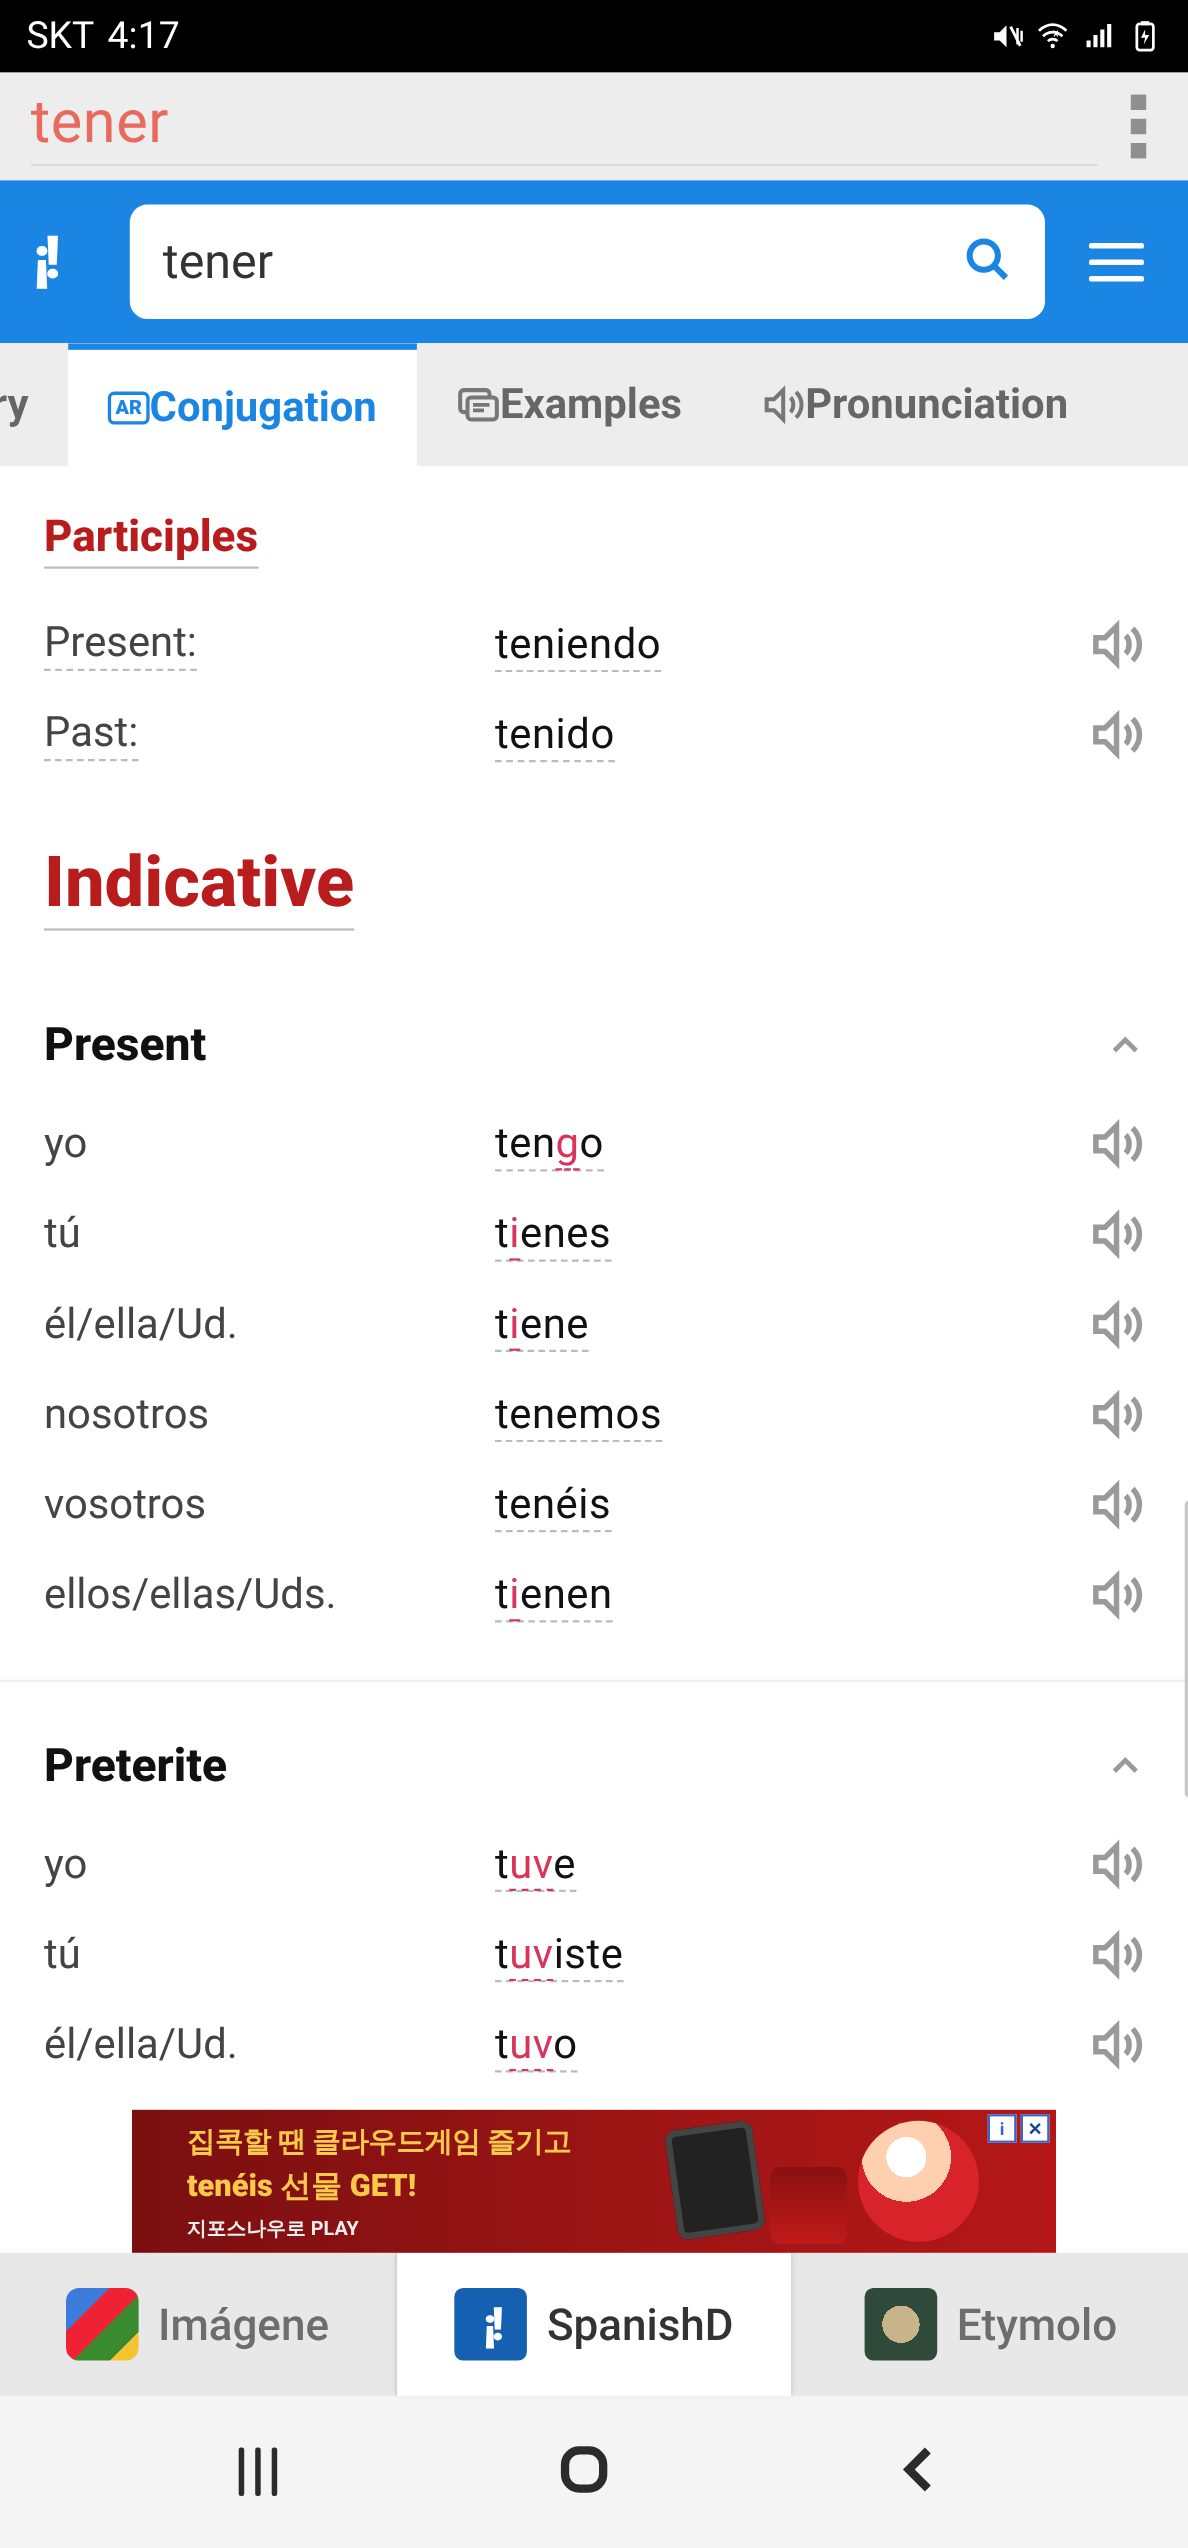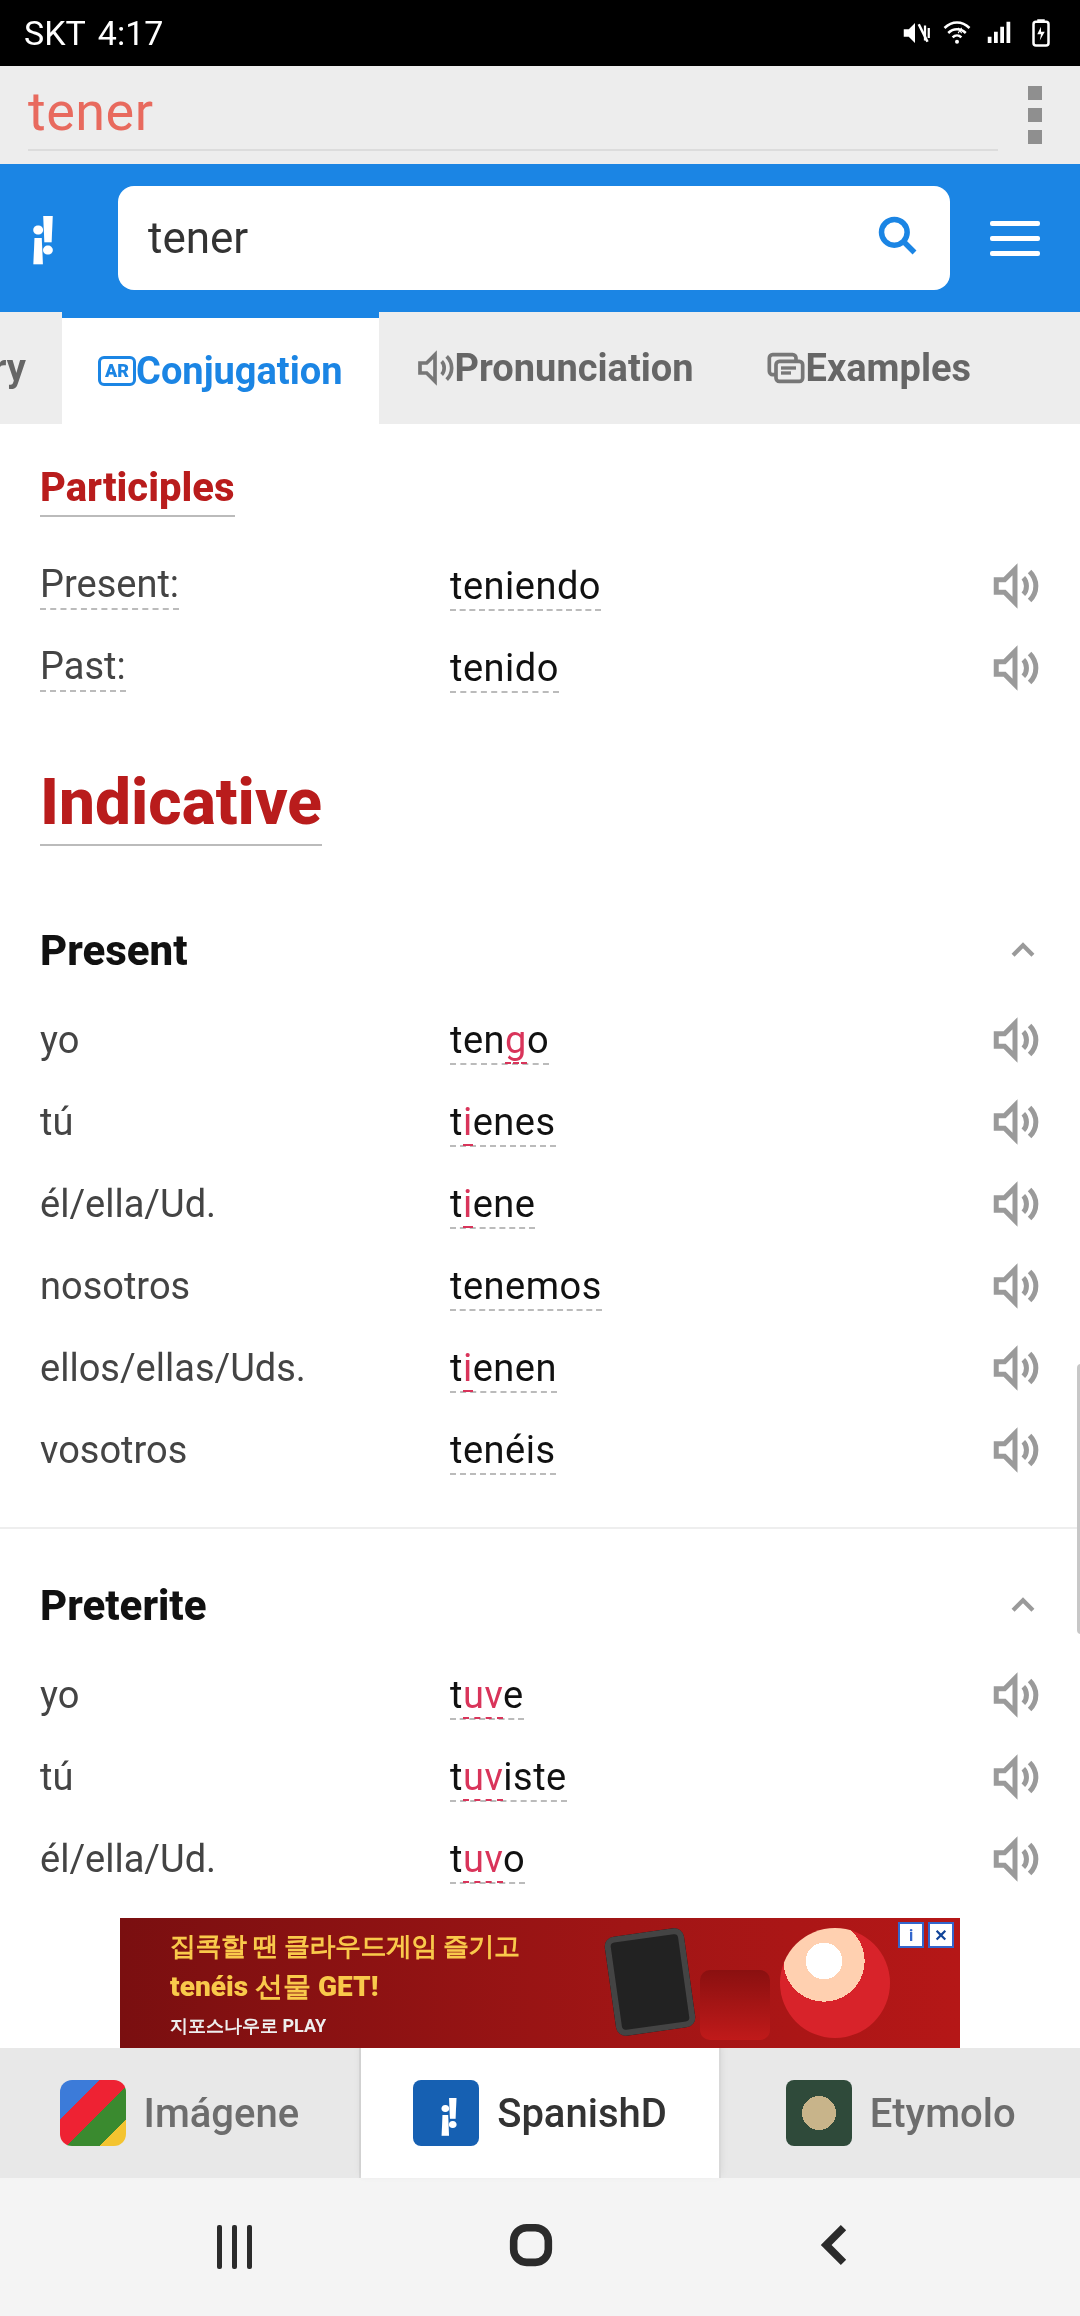--- a/index.html
+++ b/index.html
@@ -149,33 +149,33 @@
 <div class="tabs-strip">
   <div class="tab partial-left">
       <span>ry</span>
     </div>
   <div class="tab active">
     <span class="ar-badge">AR</span>
     <span>Conjugation</span>
   </div>
   <div class="tab">
     <svg class="tab-icon" viewBox="0 0 24 24">
-        <path d="M3 9v6h4l5 5V4L7 9H3z" fill="none" stroke="#777" stroke-width="2.2"></path>
-        <path d="M16 8c2 2 2 6 0 8M19 5c4 4 4 10 0 14" stroke="#777" stroke-width="2.2" fill="none"></path>
-      </svg>
-    <span>Pronunciation</span>
-  </div>
-  <div class="tab">
-    <svg class="tab-icon" viewBox="0 0 24 24">
         <rect x="2" y="4" width="16" height="12" rx="2" fill="none" stroke="#777" stroke-width="2.2"></rect>
         <rect x="6" y="8" width="16" height="12" rx="2" fill="#ededed" stroke="#777" stroke-width="2.2"></rect>
         <line x1="9" y1="12" x2="18" y2="12" stroke="#777" stroke-width="2"></line>
         <line x1="9" y1="15" x2="15" y2="15" stroke="#777" stroke-width="2"></line>
       </svg>
     <span>Examples</span>
+  </div>
+  <div class="tab">
+    <svg class="tab-icon" viewBox="0 0 24 24">
+        <path d="M3 9v6h4l5 5V4L7 9H3z" fill="none" stroke="#777" stroke-width="2.2"></path>
+        <path d="M16 8c2 2 2 6 0 8M19 5c4 4 4 10 0 14" stroke="#777" stroke-width="2.2" fill="none"></path>
+      </svg>
+    <span>Pronunciation</span>
   </div>
   <div class="tab partial-right">
     
   </div>
 </div>
 
 <div class="content">
 
   <div class="section-title">Participles</div>
 
@@ -234,30 +234,30 @@
       </div>
       <div class="row">
         <div class="label">nosotros</div>
         <div class="form"><span class="w">tenemos</span></div>
         <div class="speaker-btn"><svg class="speaker-svg" viewBox="0 0 24 24">
             <path d="M3 9v6h4l5 5V4L7 9H3z"></path>
             <path d="M16 8c2 2 2 6 0 8M19 5c4 4 4 10 0 14"></path>
           </svg></div>
       </div>
       <div class="row">
+        <div class="label">vosotros</div>
+        <div class="form"><span class="w">tenéis</span></div>
+        <div class="speaker-btn"><svg class="speaker-svg" viewBox="0 0 24 24">
+            <path d="M3 9v6h4l5 5V4L7 9H3z"></path>
+            <path d="M16 8c2 2 2 6 0 8M19 5c4 4 4 10 0 14"></path>
+          </svg></div>
+      </div>
+      <div class="row">
         <div class="label">ellos/ellas/Uds.</div>
         <div class="form"><span class="w">t<span class="hl">i</span>enen</span></div>
-        <div class="speaker-btn"><svg class="speaker-svg" viewBox="0 0 24 24">
-            <path d="M3 9v6h4l5 5V4L7 9H3z"></path>
-            <path d="M16 8c2 2 2 6 0 8M19 5c4 4 4 10 0 14"></path>
-          </svg></div>
-      </div>
-      <div class="row">
-        <div class="label">vosotros</div>
-        <div class="form"><span class="w">tenéis</span></div>
         <div class="speaker-btn"><svg class="speaker-svg" viewBox="0 0 24 24">
             <path d="M3 9v6h4l5 5V4L7 9H3z"></path>
             <path d="M16 8c2 2 2 6 0 8M19 5c4 4 4 10 0 14"></path>
           </svg></div>
       </div>
     </div>
   <div class="divider"></div>
 
   
   <div class="tense-header">

